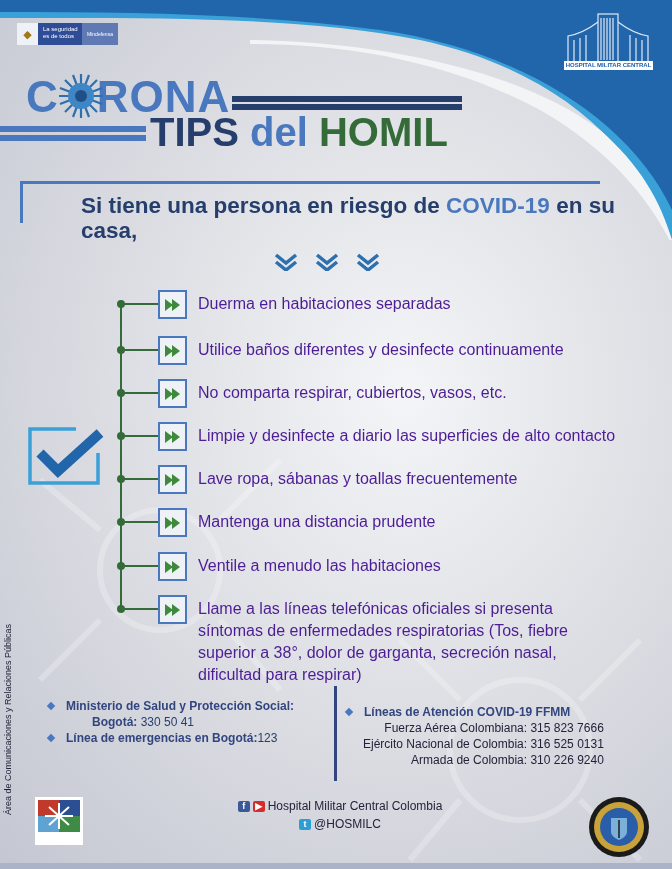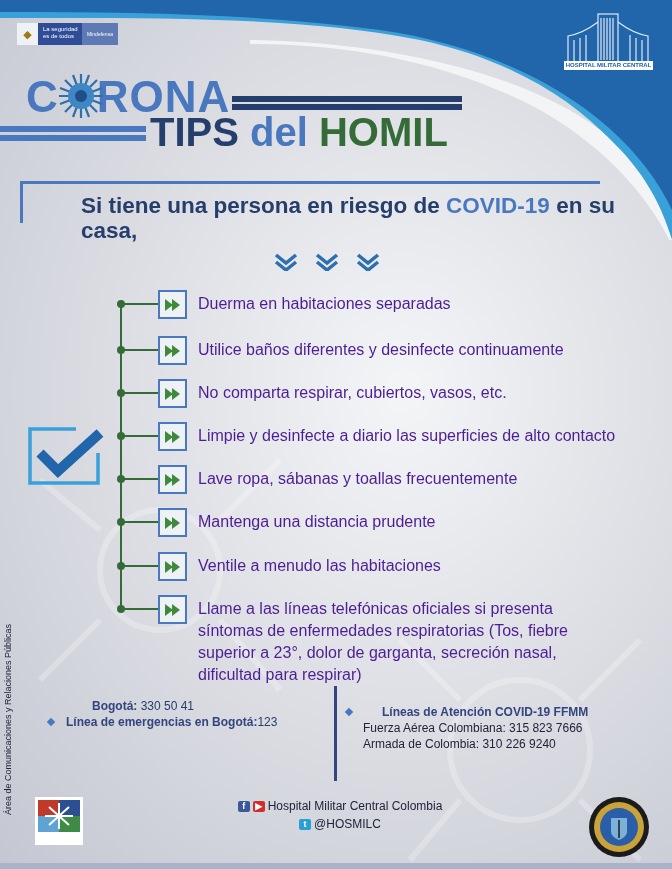--- a/index.html
+++ b/index.html
@@ -43,22 +43,22 @@
   .item .txt{position:absolute;left:78px;top:3px;font-size:16px;color:#4c1d95;line-height:22px;white-space:nowrap;}
   .item .txt.multi{white-space:normal;width:420px;}
 
   .contacts-left{position:absolute;left:48px;top:698px;font-size:12px;color:#263e6c;line-height:16px;}
   .contacts-left .row{display:flex;align-items:center;}
   .diamond{width:6px;height:6px;background:#4a78be;transform:rotate(45deg);margin-right:12px;flex:none;}
   .b{font-weight:bold;color:#32457f;}
   .indent{padding-left:44px;}
   .divider{position:absolute;left:334px;top:686px;width:3px;height:95px;background:#32457f;}
   .contacts-right{position:absolute;left:346px;top:704px;font-size:12px;color:#22233a;line-height:16px;}
-  .contacts-right .head{display:flex;align-items:center;font-weight:bold;color:#32457f;gap:18px;}
-  .contacts-right .line{padding-left:17px;}
+  .contacts-right .head{display:flex;align-items:center;font-weight:bold;color:#32457f;}
+  .contacts-right .line{padding-left:17px;text-align:right;}
 
   .vert{position:absolute;left:-62px;top:740px;transform:rotate(-90deg);font-size:9px;color:#22233a;white-space:nowrap;width:140px;text-align:center;}
   .gse-logo{position:absolute;left:35px;top:797px;width:48px;height:48px;background:#fff;}
   .footer{position:absolute;left:220px;top:797px;width:240px;text-align:center;font-size:12px;color:#22233a;line-height:17px;}
   .footer .soc{display:inline-flex;align-items:center;gap:3px;}
   .ico{display:inline-block;width:12px;height:11px;border-radius:2px;color:#fff;font-size:9px;font-weight:bold;line-height:11px;text-align:center;vertical-align:middle;}
   .seal{position:absolute;left:588px;top:796px;width:62px;height:62px;}
 </style>
 </head>
 <body>
@@ -211,38 +211,43 @@
   <span class="txt">Ventile a menudo las habitaciones</span>
 </div>
 <div class="item" style="top:595px;">
   <span class="dot"></span>
     <span class="hline"></span>
   <span class="box">
       <svg width="16" height="12" viewBox="0 0 16 12">
         <path d="M0 0 L8 6 L0 12 Z M7 0 L15 6 L7 12 Z" fill="#3f8a3a"></path>
       </svg>
     </span>
-  <span class="txt multi">Llame a las líneas telefónicas oficiales si presenta síntomas de enfermedades respiratorias (Tos, fiebre superior a 23°, dolor de garganta, secreción nasal, dificultad para respirar)</span>
+  <span class="txt multi">Llame a las líneas telefónicas oficiales si presenta síntomas de enfermedades respiratorias (Tos, fiebre superior a 38°, dolor de garganta, secreción nasal, dificultad para respirar)</span>
 </div>
 
 <div class="contacts-left">
+  <div class="row">
+      <span class="diamond"></span>
+      <span class="b">Ministerio de Salud y Protección Social:</span>
+    </div>
   <div class="indent"><span class="b">Bogotá:</span><span> 330 50 41</span></div>
   <div class="row">
       <span class="diamond"></span>
       <span class="b">Línea de emergencias en Bogotá:</span>
       <span> 123</span>
     </div>
 </div>
 <div class="divider"></div>
 <div class="contacts-right">
   <div class="head">
       <span class="diamond"></span>
       <span>Líneas de Atención COVID-19 FFMM</span>
     </div>
   <div class="line">Fuerza Aérea Colombiana: 315 823 7666</div>
+  <div class="line">Ejército Nacional de Colombia: 316 525 0131</div>
   <div class="line">Armada de Colombia: 310 226 9240</div>
 </div>
 
 <div class="vert">Área de Comunicaciones y Relaciones Públicas</div>
 <svg class="gse-logo" viewBox="0 0 48 48">
   <rect x="3" y="3" width="21" height="16" fill="#c0392b"></rect>
   <rect x="24" y="3" width="21" height="16" fill="#2c4f93"></rect>
   <rect x="3" y="19" width="21" height="16" fill="#5fa3d3"></rect>
   <rect x="24" y="19" width="21" height="16" fill="#3d8b45"></rect>
   <g stroke="#fff" stroke-width="2">

